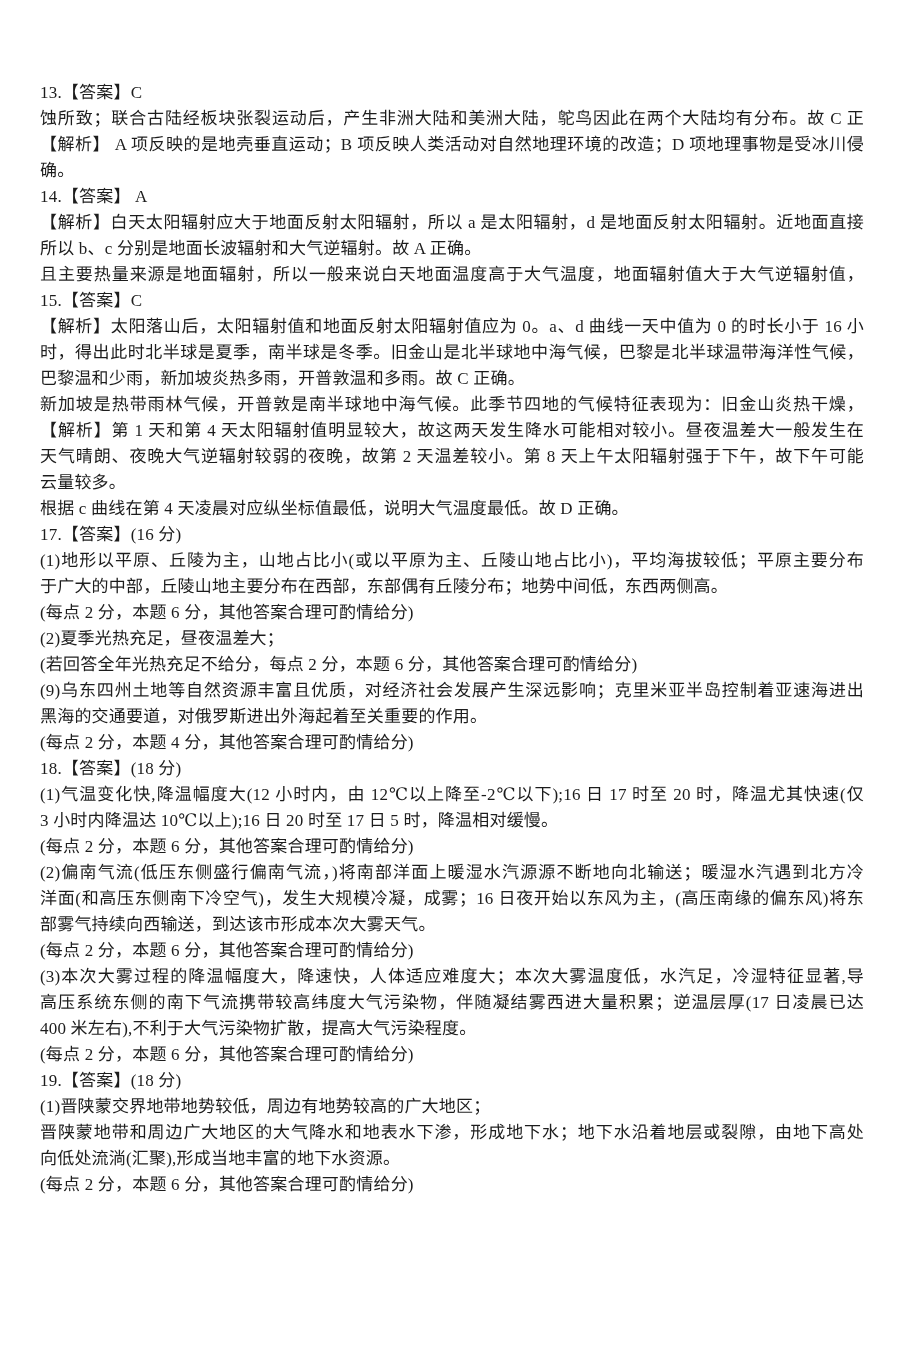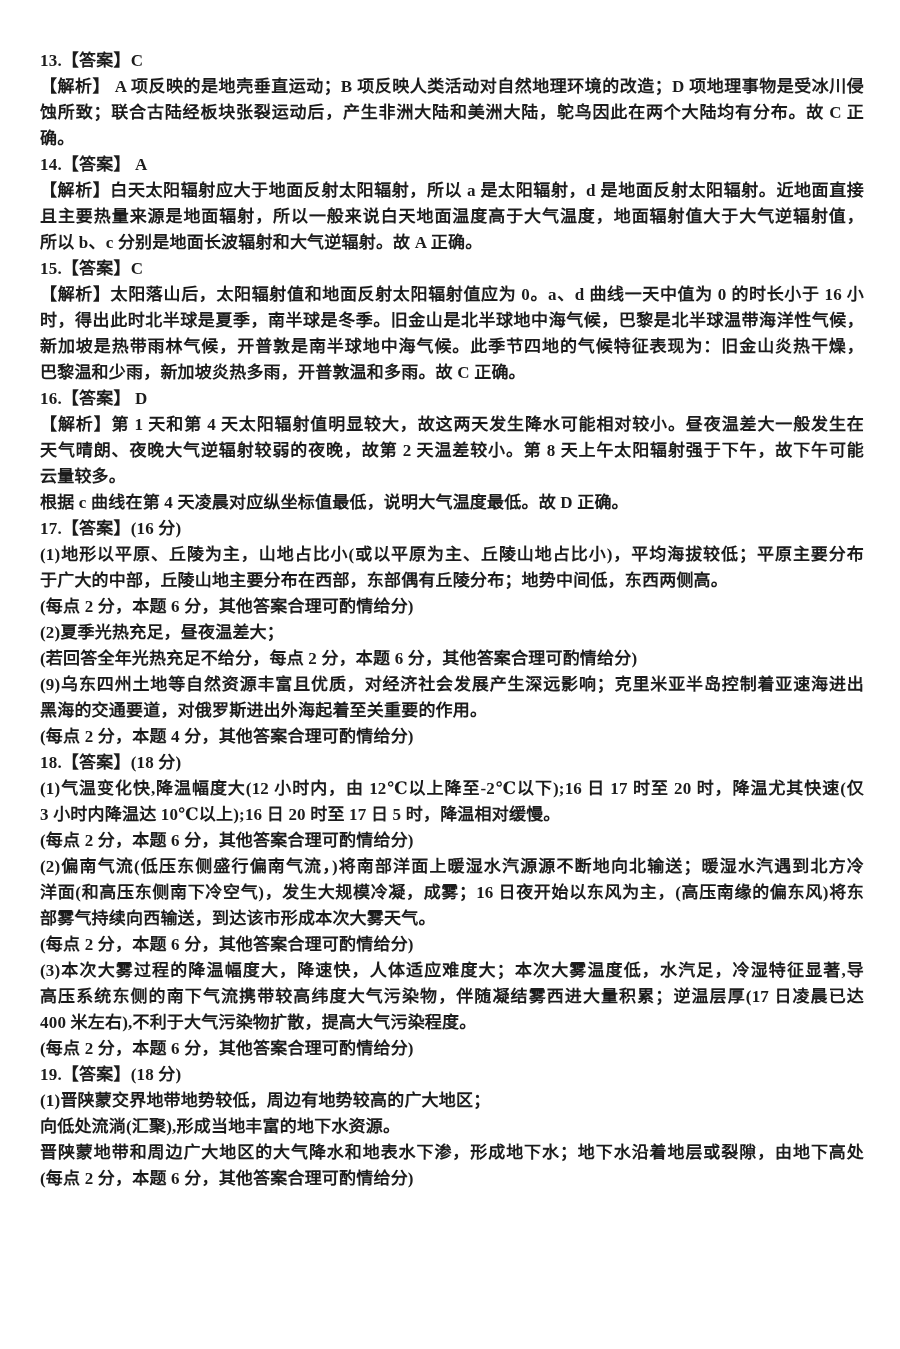--- a/index.html
+++ b/index.html
@@ -7,66 +7,65 @@
     padding: 0;
     background: #ffffff;
   }
   .page {
     position: relative;
     width: 900px;
     height: 1349px;
     margin: 0 auto;
     background: #ffffff;
     box-sizing: border-box;
-    padding: 48px 36px 0 40px;
+    padding: 80px 36px 0 40px;
     overflow: hidden;
     font-family: "Liberation Serif", "DejaVu Serif", serif;
     font-size: 17px;
     line-height: 26px;
     color: #1c1c1c;
-    font-weight: 700;
+    font-weight: 400;
   }
   .section { margin: 0; padding: 0; }
   .line {
     min-height: 26px;
     text-align: left;
     letter-spacing: 0.2px;
     white-space: normal;
     word-break: break-all;
   }
   .line.just {
     text-align: justify;
     text-align-last: justify;
   }
 </style>
 </head>
 <body>
 
 <div class="page" style="background: rgb(255, 255, 255); color: rgb(28, 28, 28);">
     <div class="section">
       <div class="line">13.【答案】C</div>
+      <div class="line just">蚀所致；联合古陆经板块张裂运动后，产生非洲大陆和美洲大陆，鸵鸟因此在两个大陆均有分布。故 C 正</div>
       <div class="line just">【解析】 A 项反映的是地壳垂直运动；B 项反映人类活动对自然地理环境的改造；D 项地理事物是受冰川侵</div>
-      <div class="line just">蚀所致；联合古陆经板块张裂运动后，产生非洲大陆和美洲大陆，鸵鸟因此在两个大陆均有分布。故 C 正</div>
       <div class="line">确。</div>
     </div>
     <div class="section">
       <div class="line">14.【答案】 A</div>
       <div class="line just">【解析】白天太阳辐射应大于地面反射太阳辐射，所以 a 是太阳辐射，d 是地面反射太阳辐射。近地面直接</div>
+      <div class="line">所以 b、c 分别是地面长波辐射和大气逆辐射。故 A 正确。</div>
       <div class="line just">且主要热量来源是地面辐射，所以一般来说白天地面温度高于大气温度，地面辐射值大于大气逆辐射值，</div>
-      <div class="line">所以 b、c 分别是地面长波辐射和大气逆辐射。故 A 正确。</div>
     </div>
     <div class="section">
       <div class="line">15.【答案】C</div>
       <div class="line just">【解析】太阳落山后，太阳辐射值和地面反射太阳辐射值应为 0。a、d 曲线一天中值为 0 的时长小于 16 小</div>
       <div class="line just">时，得出此时北半球是夏季，南半球是冬季。旧金山是北半球地中海气候，巴黎是北半球温带海洋性气候，</div>
+      <div class="line">巴黎温和少雨，新加坡炎热多雨，开普敦温和多雨。故 C 正确。</div>
       <div class="line just">新加坡是热带雨林气候，开普敦是南半球地中海气候。此季节四地的气候特征表现为：旧金山炎热干燥，</div>
-      <div class="line">巴黎温和少雨，新加坡炎热多雨，开普敦温和多雨。故 C 正确。</div>
     </div>
     <div class="section">
-      <div class="line">16.【答案】 D</div>
       <div class="line just">【解析】第 1 天和第 4 天太阳辐射值明显较大，故这两天发生降水可能相对较小。昼夜温差大一般发生在</div>
       <div class="line just">天气晴朗、夜晚大气逆辐射较弱的夜晚，故第 2 天温差较小。第 8 天上午太阳辐射强于下午，故下午可能</div>
       <div class="line">云量较多。</div>
       <div class="line">根据 c 曲线在第 4 天凌晨对应纵坐标值最低，说明大气温度最低。故 D 正确。</div>
     </div>
     <div class="section">
       <div class="line">17.【答案】(16 分)</div>
       <div class="line just">(1)地形以平原、丘陵为主，山地占比小(或以平原为主、丘陵山地占比小)，平均海拔较低；平原主要分布</div>
       <div class="line">于广大的中部，丘陵山地主要分布在西部，东部偶有丘陵分布；地势中间低，东西两侧高。</div>
       <div class="line">(每点 2 分，本题 6 分，其他答案合理可酌情给分)</div>
@@ -86,17 +85,17 @@
       <div class="line">部雾气持续向西输送，到达该市形成本次大雾天气。</div>
       <div class="line">(每点 2 分，本题 6 分，其他答案合理可酌情给分)</div>
       <div class="line just">(3)本次大雾过程的降温幅度大，降速快，人体适应难度大；本次大雾温度低，水汽足，冷湿特征显著,导</div>
       <div class="line just">高压系统东侧的南下气流携带较高纬度大气污染物，伴随凝结雾西进大量积累；逆温层厚(17 日凌晨已达</div>
       <div class="line">400 米左右),不利于大气污染物扩散，提高大气污染程度。</div>
       <div class="line">(每点 2 分，本题 6 分，其他答案合理可酌情给分)</div>
     </div>
     <div class="section">
       <div class="line">19.【答案】(18 分)</div>
       <div class="line">(1)晋陕蒙交界地带地势较低，周边有地势较高的广大地区；</div>
+      <div class="line just">晋陕蒙地带和周边广大地区的大气降水和地表水下渗，形成地下水；地下水沿着地层或裂隙，由地下高处</div>
       <div class="line">向低处流淌(汇聚),形成当地丰富的地下水资源。</div>
-      <div class="line just">晋陕蒙地带和周边广大地区的大气降水和地表水下渗，形成地下水；地下水沿着地层或裂隙，由地下高处</div>
       <div class="line">(每点 2 分，本题 6 分，其他答案合理可酌情给分)</div>
     </div>
   </div>
 
 </body></html>

